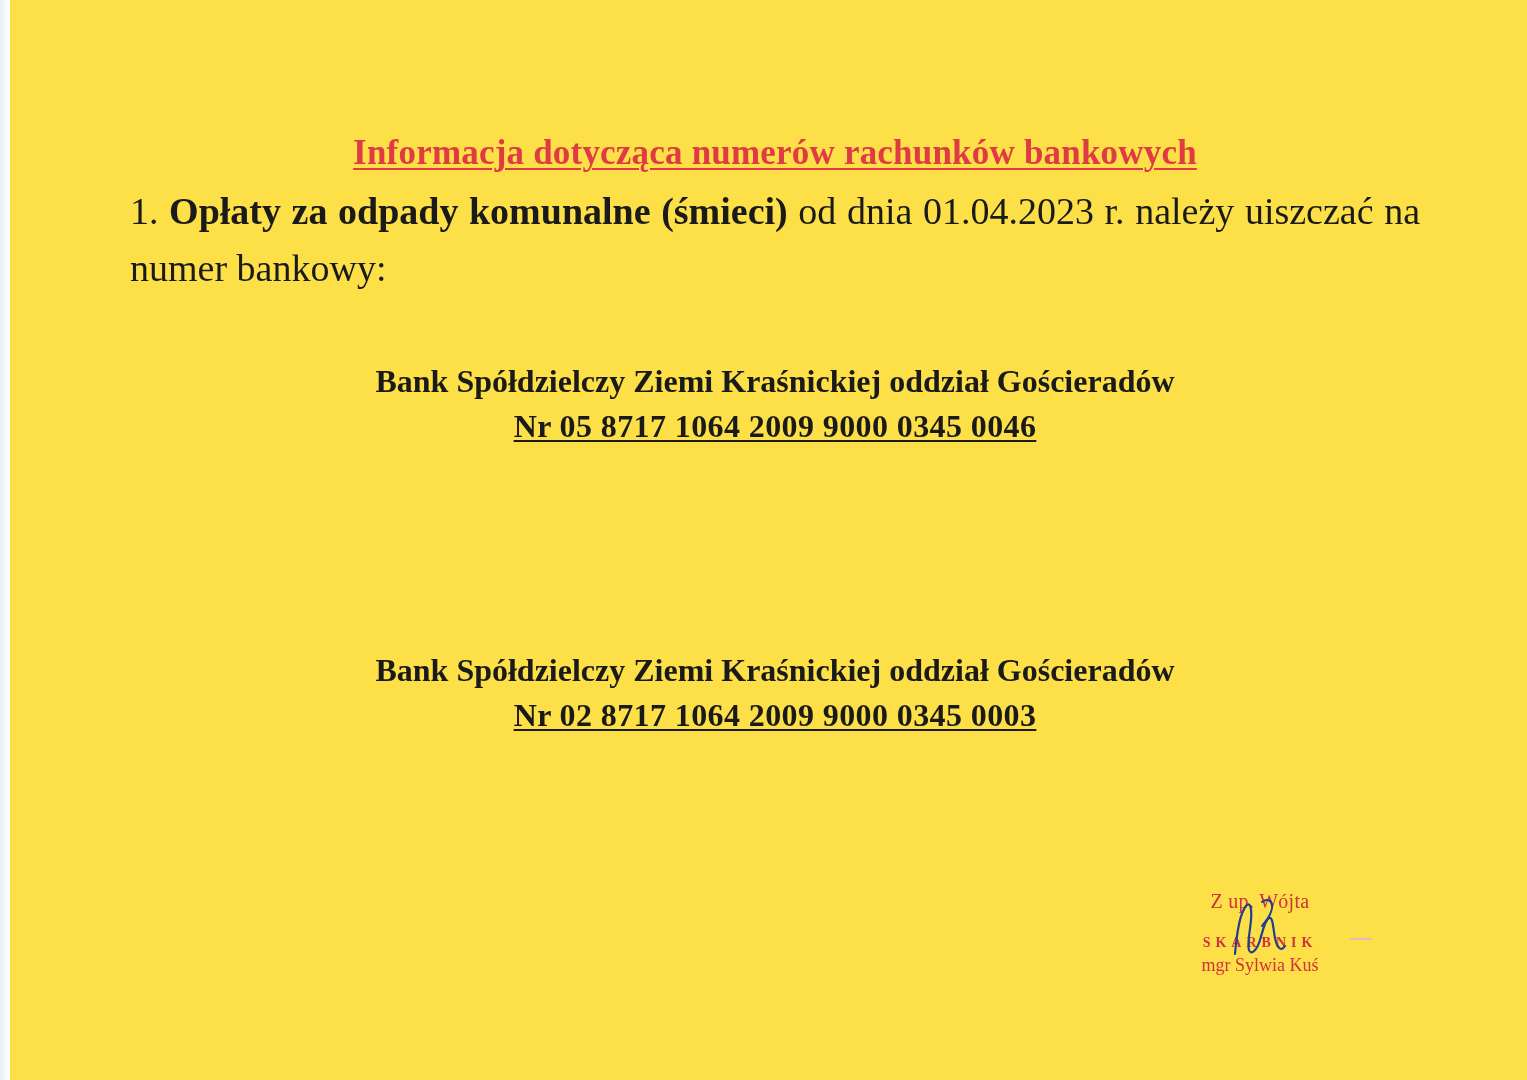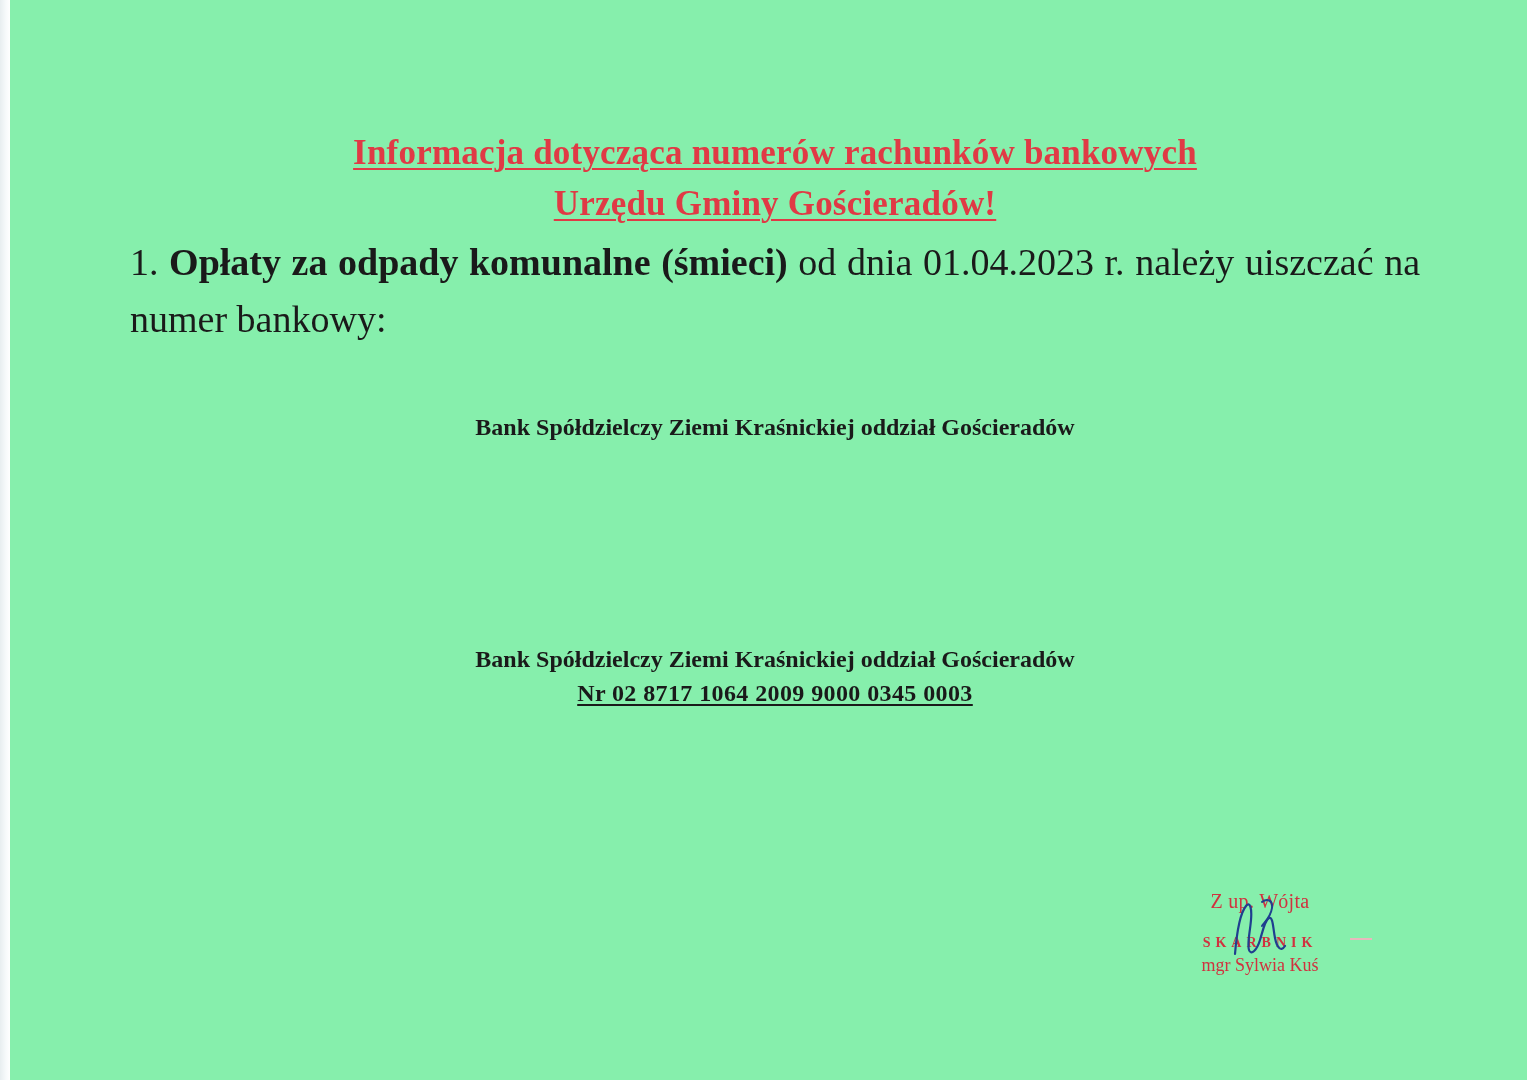--- a/index.html
+++ b/index.html
@@ -13,21 +13,21 @@
     font-family: "Liberation Serif", serif;
     color: #1a1a1a;
     position: relative;
     overflow: hidden;
   }
 
   
   .page {
     position: absolute;
     inset: 0;
-    background: #86efac;
+    background: #fde047;
     padding-left: 32px;
   }
   .page::before {
     content: "";
     position: absolute;
     left: 0; top: 0; bottom: 0;
     width: 10px;
     background: linear-gradient(90deg, #e8eef0 0%, #f7fafb 60%, #ffffff 100%);
   }
 
@@ -75,21 +75,21 @@
     margin-top: 0;
     text-align: left;
   }
   .item b {
     font-weight: bold;
   }
 
   .bank-block {
     text-align: center;
     font-weight: bold;
-    font-size: 24px;
+    font-size: 32px;
     line-height: 1.42;
   }
   .bank-block .bank-name {
     display: block;
   }
   .bank-block .acct {
     display: inline-block;
     text-decoration: underline;
     text-underline-offset: 3px;
     text-decoration-thickness: 2px;
@@ -142,31 +142,31 @@
   }
 </style>
 </head>
 <body>
 
 <div class="page">
   <div class="content">
 
     <div class="doc-title">
       <span class="line"><span>Informacja dotycząca numerów rachunków bankowych</span></span>
-      <span class="line"><span>Urzędu Gminy Gościeradów!</span></span>
     </div>
 
 
     <p class="item">
       <span>1.</span>
       <b>Opłaty za odpady komunalne (śmieci)</b><span> od dnia 01.04.2023 r.  należy uiszczać na numer bankowy:</span>
     </p>
 
     <div class="bank-block block-1">
       <span class="bank-name">Bank Spółdzielczy Ziemi Kraśnickiej oddział Gościeradów</span>
+      <span class="acct">Nr 05 8717 1064 2009 9000 0345 0046</span>
     </div>
 
     <div class="gap-1"></div>
 
 
     <div class="bank-block block-2">
       <span class="bank-name">Bank Spółdzielczy Ziemi Kraśnickiej oddział Gościeradów</span>
       <span class="acct">Nr 02 8717 1064 2009 9000 0345 0003</span>
     </div>
 

